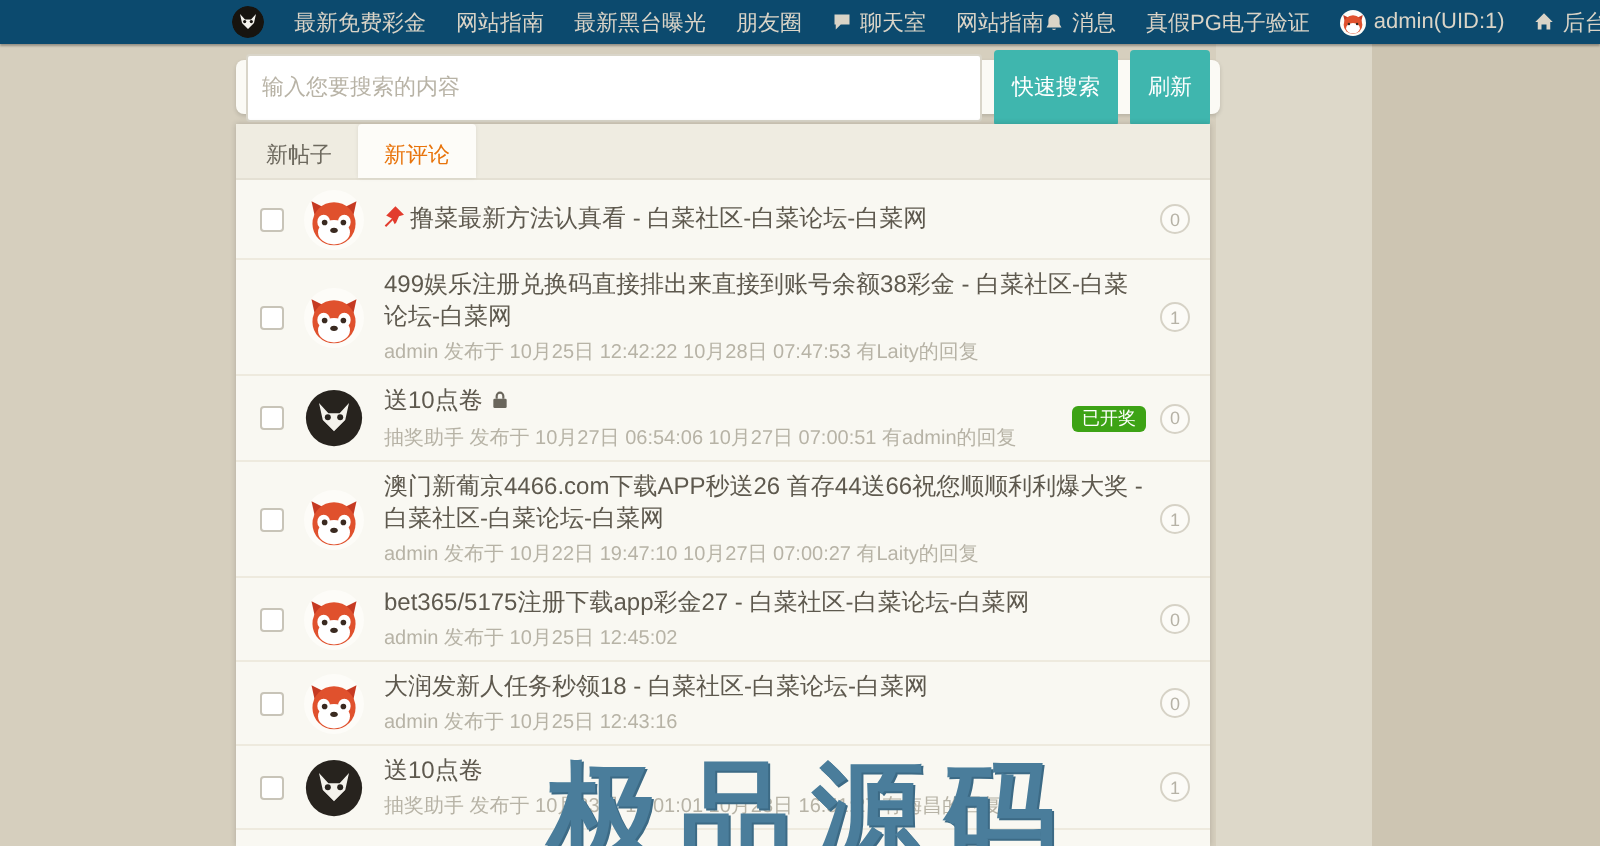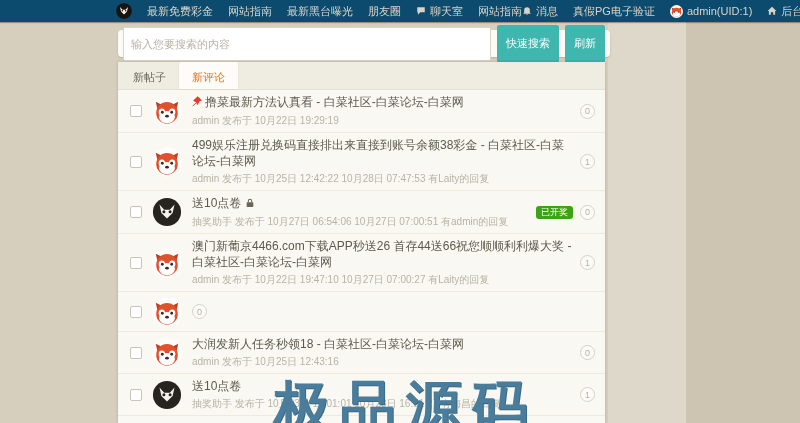--- a/index.html
+++ b/index.html
@@ -188,21 +188,20 @@
         </div>
     <div class="row-main">
       <div class="row-title">
         <span class="pin-icn">
           <svg width="10" height="11" viewBox="0 0 14 15">
                 <path d="M8 0 L14 6 L10.5 7 L8.5 11.5 L7.5 12.5 L5.5 8.5 L1.5 6.5 L2.5 5.5 Z" fill="#e23c2e"></path>
                 <path d="M6 9 L1 14" stroke="#e23c2e" stroke-width="1.4"></path>
               </svg>
         </span><a class="title-link">撸菜最新方法认真看 - 白菜社区-白菜论坛-白菜网</a>
       </div>
-      <div class="row-meta">admin 发布于 10月22日 19:29:19</div>
     </div>
 
     <span class="count">0</span>
   </div>
 
   <div class="row">
     <input type="checkbox" class="cb" style="">
     <div class="avatar">
           <svg viewBox="0 0 32 32" xmlns="http://www.w3.org/2000/svg">
     <rect width="32" height="32" fill="#fdfcf8"></rect>
@@ -287,20 +286,26 @@
     <path d="M28 6 L20 10 L26 15 Z" fill="#c63a22"></path>
     <circle cx="16" cy="18" r="11.5" fill="#e0512d"></circle>
     <ellipse cx="16" cy="22.5" rx="8.5" ry="6.5" fill="#fff"></ellipse>
     <ellipse cx="10.5" cy="17" rx="3.4" ry="3.8" fill="#fff"></ellipse>
     <ellipse cx="21.5" cy="17" rx="3.4" ry="3.8" fill="#fff"></ellipse>
     <circle cx="11" cy="17.3" r="1.5" fill="#3a2a20"></circle>
     <circle cx="21" cy="17.3" r="1.5" fill="#3a2a20"></circle>
     <ellipse cx="16" cy="21.5" rx="2" ry="1.4" fill="#3a2a20"></ellipse>
   </svg>
         </div>
+    <div class="row-main">
+      <div class="row-title">
+        <a class="title-link">bet365/5175注册下载app彩金27 - 白菜社区-白菜论坛-白菜网</a>
+      </div>
+      <div class="row-meta">admin 发布于 10月25日 12:45:02</div>
+    </div>
 
     <span class="count">0</span>
   </div>
 
   <div class="row">
     <input type="checkbox" class="cb" style="">
     <div class="avatar">
           <svg viewBox="0 0 32 32" xmlns="http://www.w3.org/2000/svg">
     <rect width="32" height="32" fill="#fdfcf8"></rect>
     <path d="M4 6 L12 10 L6 15 Z" fill="#c63a22"></path>

